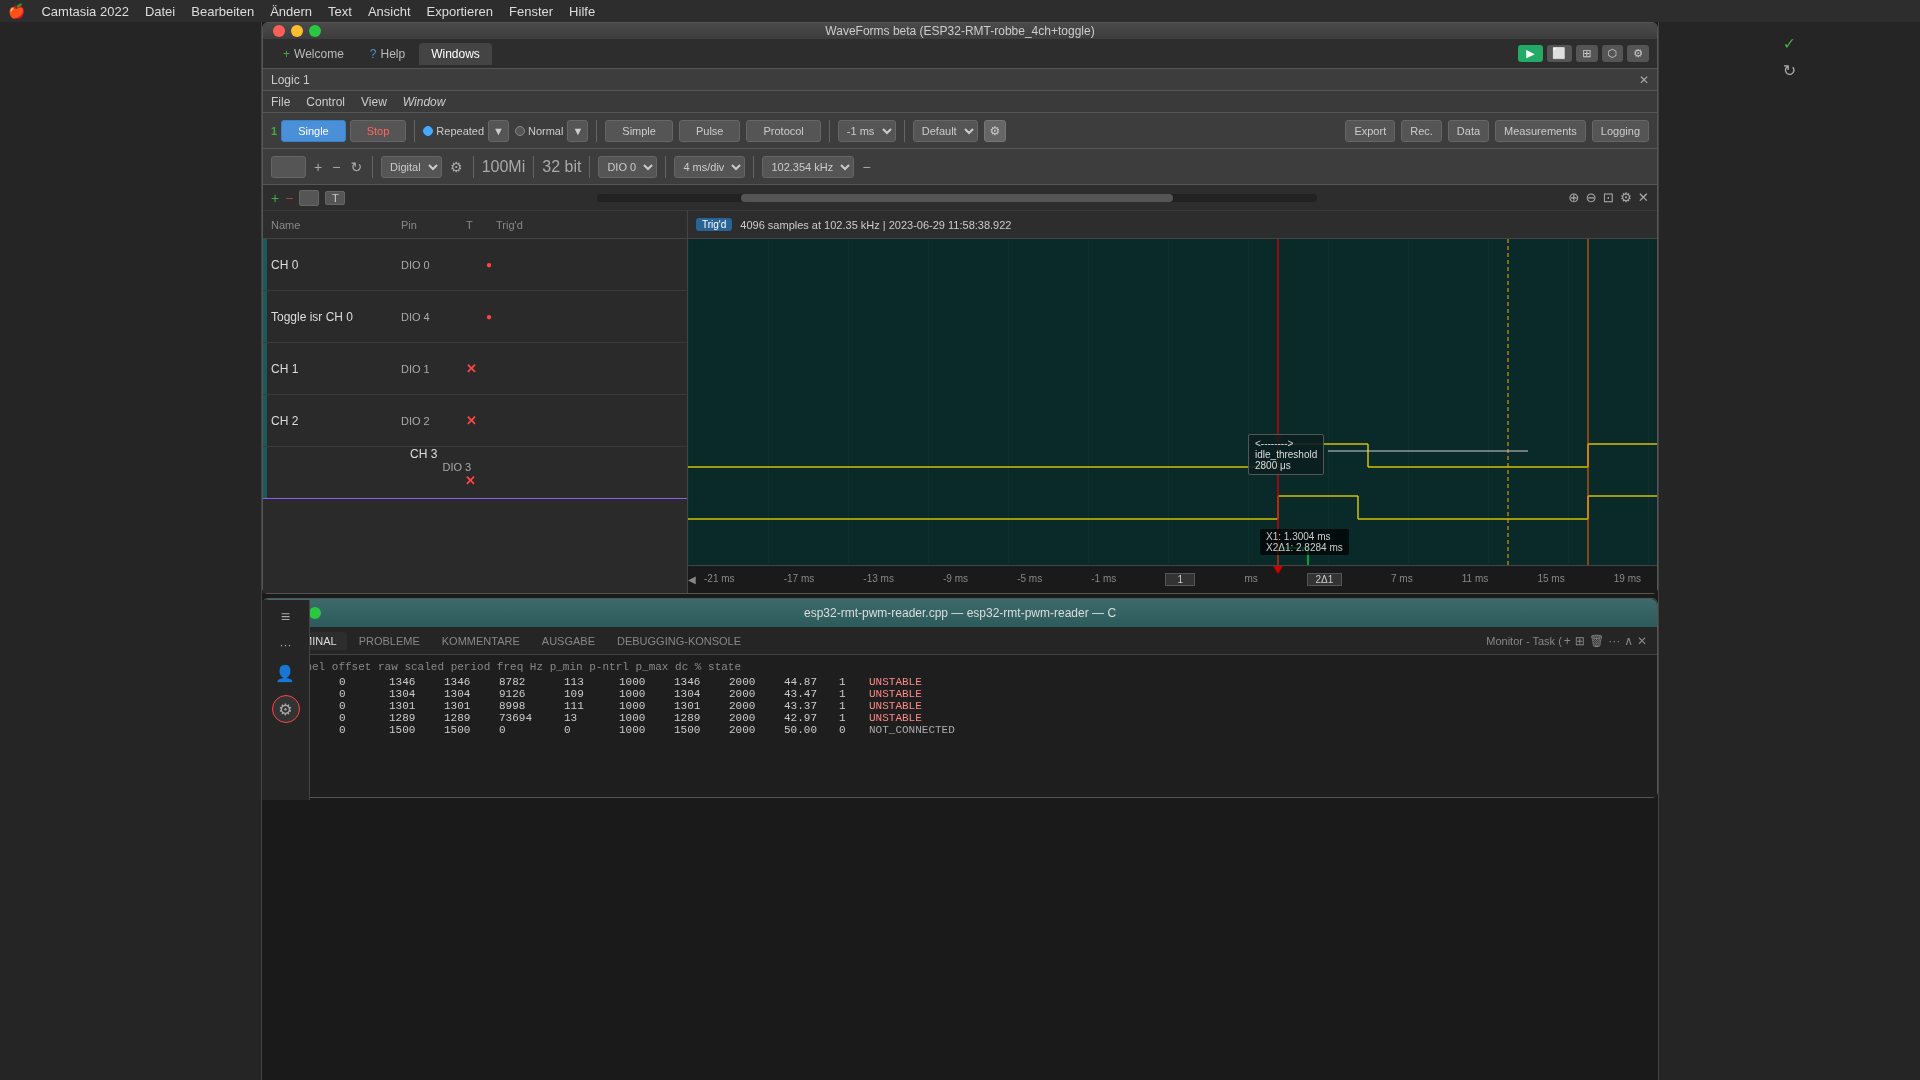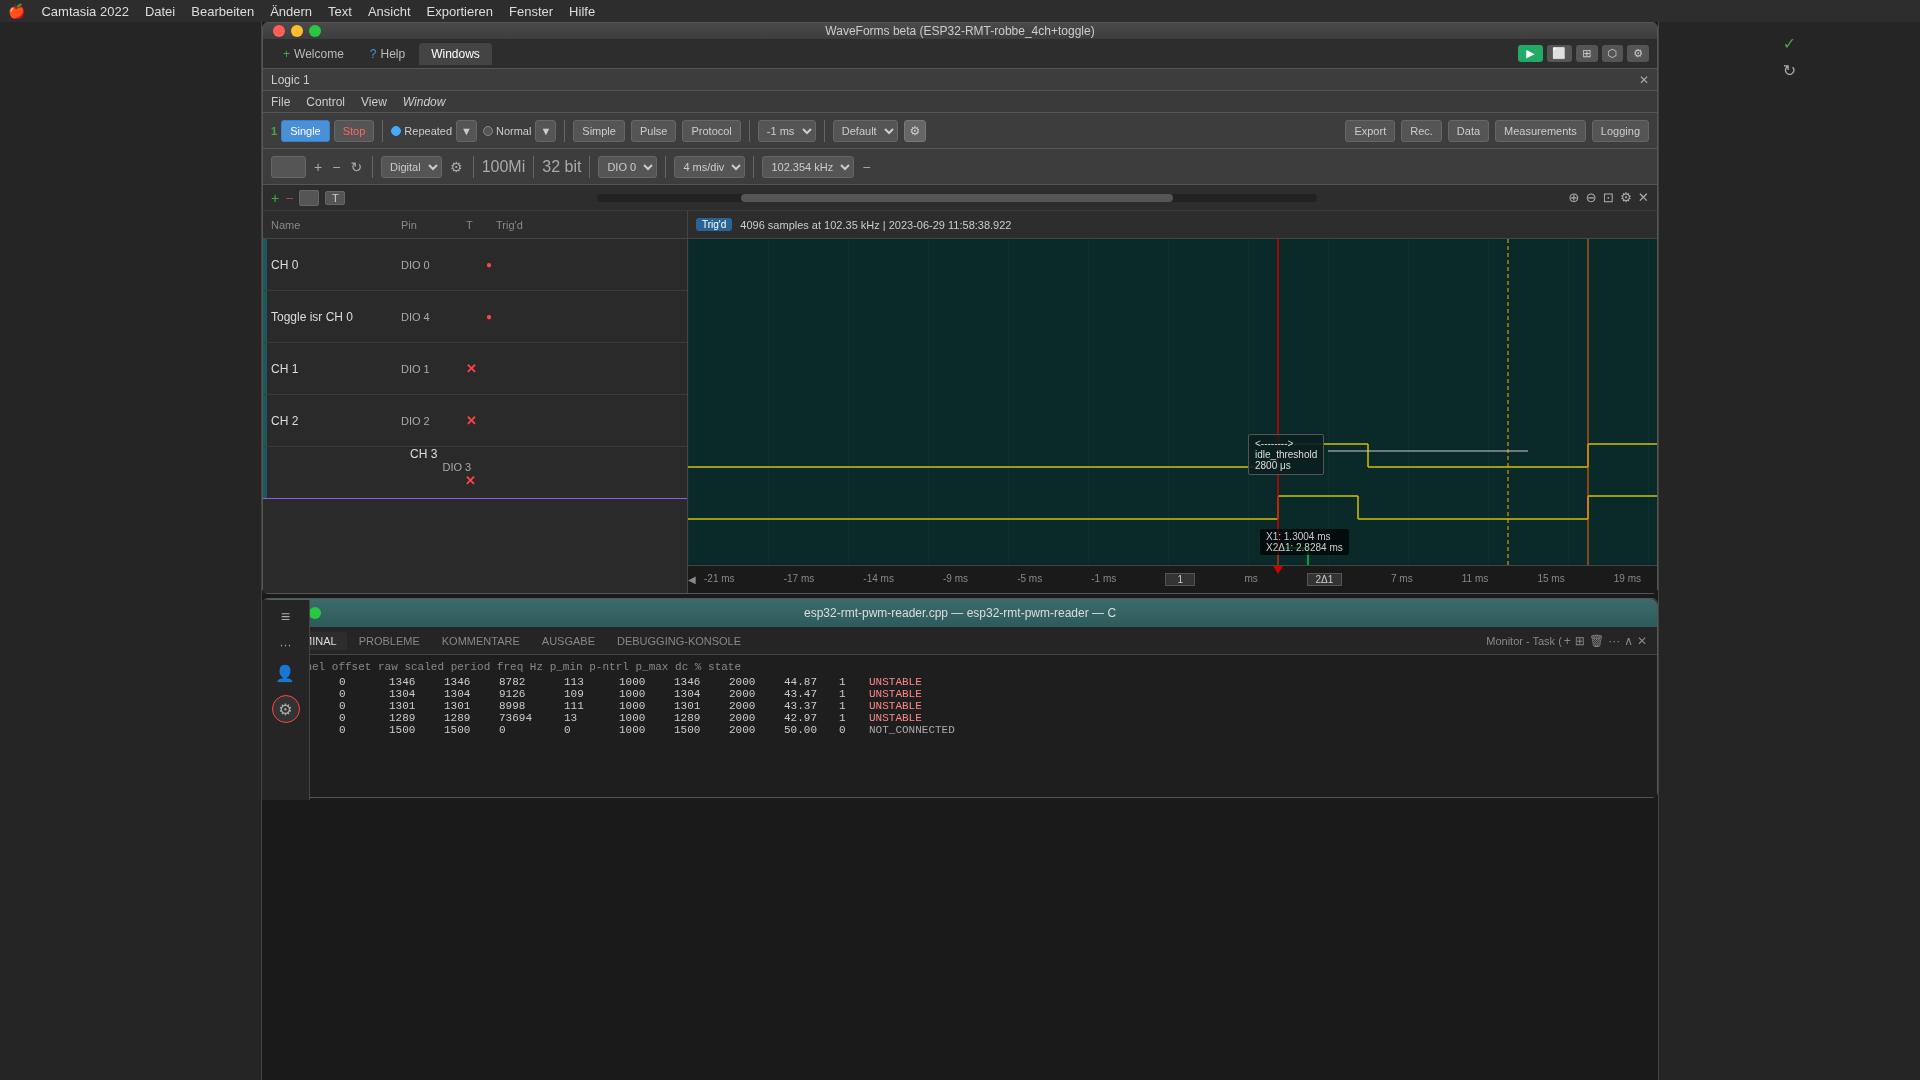--- a/index.html
+++ b/index.html
@@ -138,21 +138,21 @@
     }
     .toolbar-group {
       display: flex;
       align-items: center;
       gap: 4px;
     }
     .tb-btn {
       background: #555;
       border: 1px solid #666;
       color: #ccc;
-      padding: 2px 8px;
+      padding: 2px 16px;
       border-radius: 3px;
       cursor: pointer;
       font-size: 11px;
       height: 22px;
       display: flex;
       align-items: center;
       gap: 3px;
     }
     .tb-btn.active { background: #4a90d9; color: #fff; border-color: #3a80c9; }
     .tb-btn.stop { background: #555; color: #f66; border-color: #666; }
@@ -679,21 +679,21 @@
 
         <div style="height:28px;background:#1a1a1a;border-top:1px solid #444;display:flex;align-items:center;padding:0 4px;font-size:10px;color:#888;position:relative;">
 
           <div style="position:absolute;left:590px;top:0;">
             <div style="width:0;height:0;border-left:5px solid transparent;border-right:5px solid transparent;border-top:8px solid #cc0000;margin-left:-5px;"></div>
           </div>
           <span style="position:absolute;left:0;">◀</span>
           <div style="display:flex;justify-content:space-between;width:100%;padding:0 12px;">
             <span>-21 ms</span>
             <span>-17 ms</span>
-            <span>-14 ms</span>
+            <span>-13 ms</span>
             <span>-9 ms</span>
             <span>-5 ms</span>
             <span>-1 ms</span>
             <input type="text" value="1" style="width: 30px; background: rgb(51, 51, 51); border: 1px solid rgb(85, 85, 85); color: rgb(204, 204, 204); text-align: center; font-size: 10px;">
             <span>ms</span>
             <input type="text" value="2Δ1" style="width: 35px; background: rgb(51, 51, 51); border: 1px solid rgb(85, 85, 85); color: rgb(204, 204, 204); text-align: center; font-size: 10px;">
             <span>7 ms</span>
             <span>11 ms</span>
             <span>15 ms</span>
             <span>19 ms</span>

